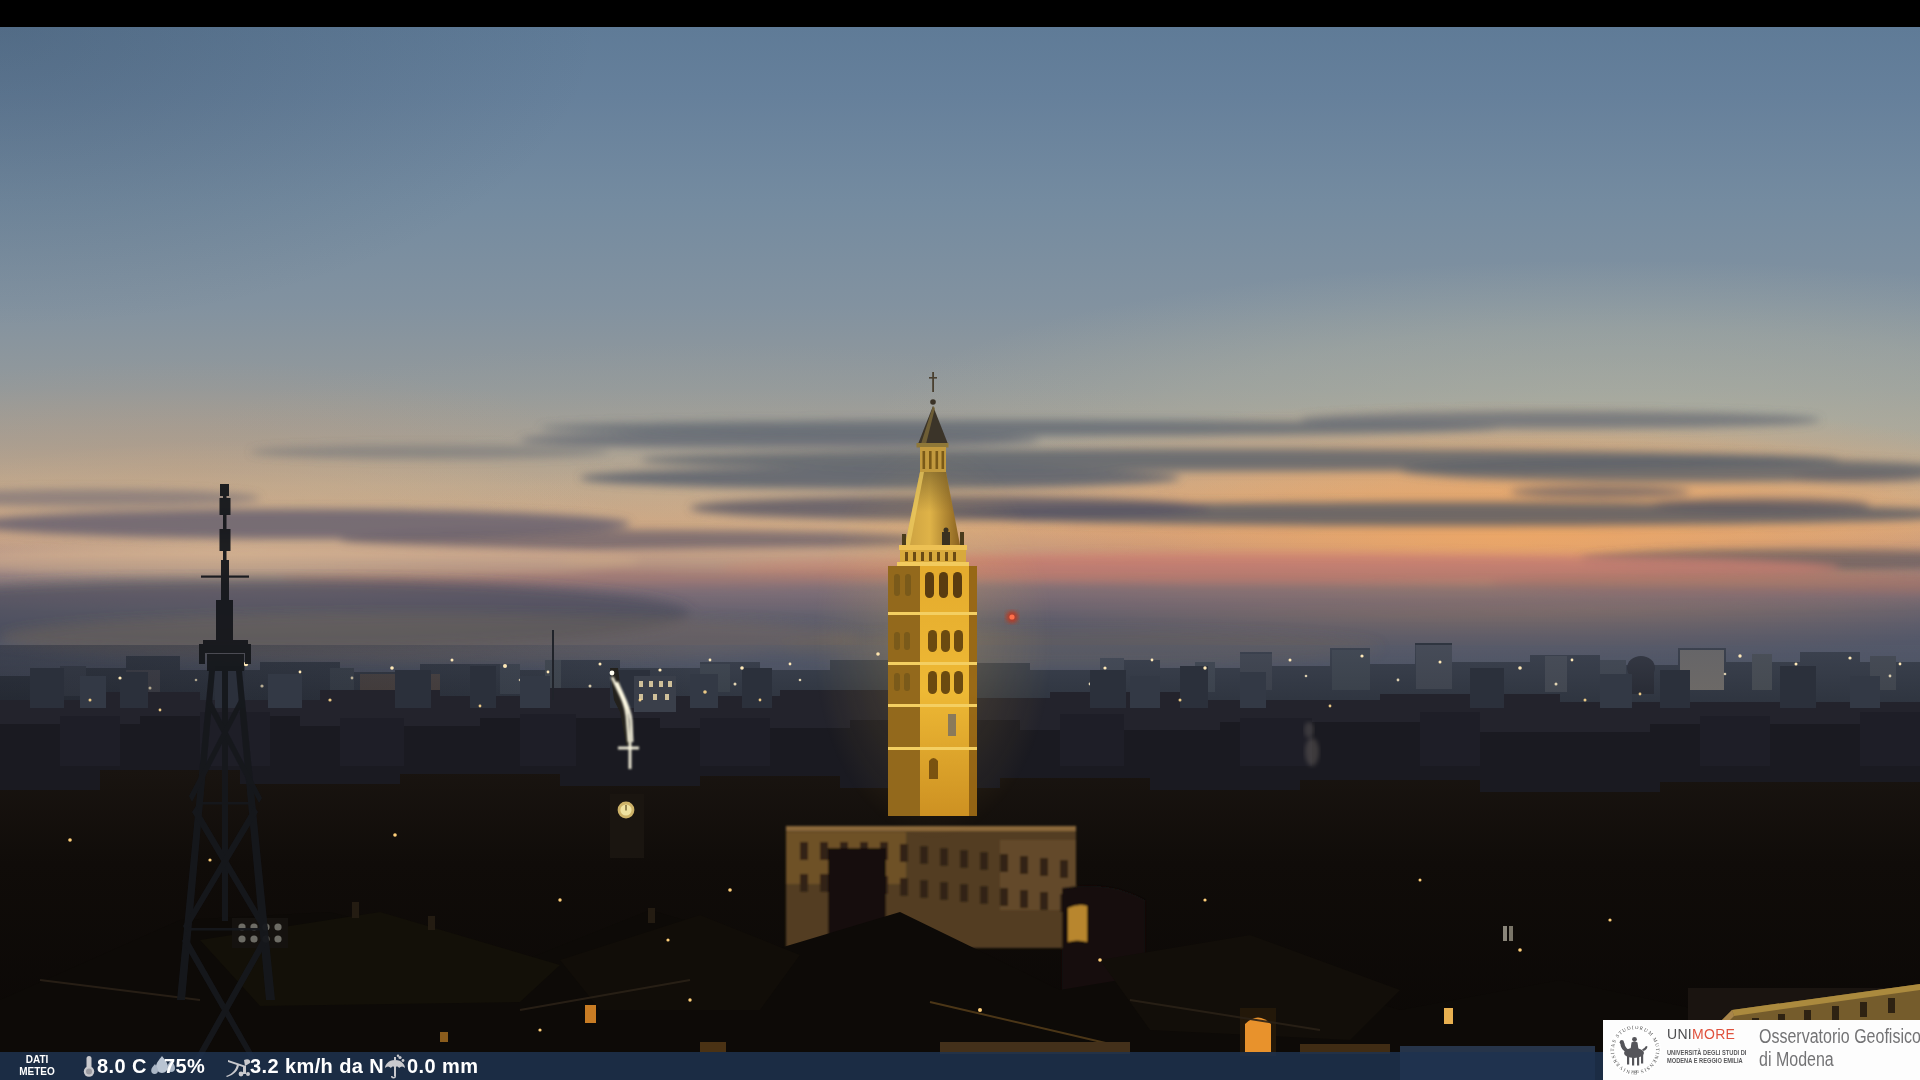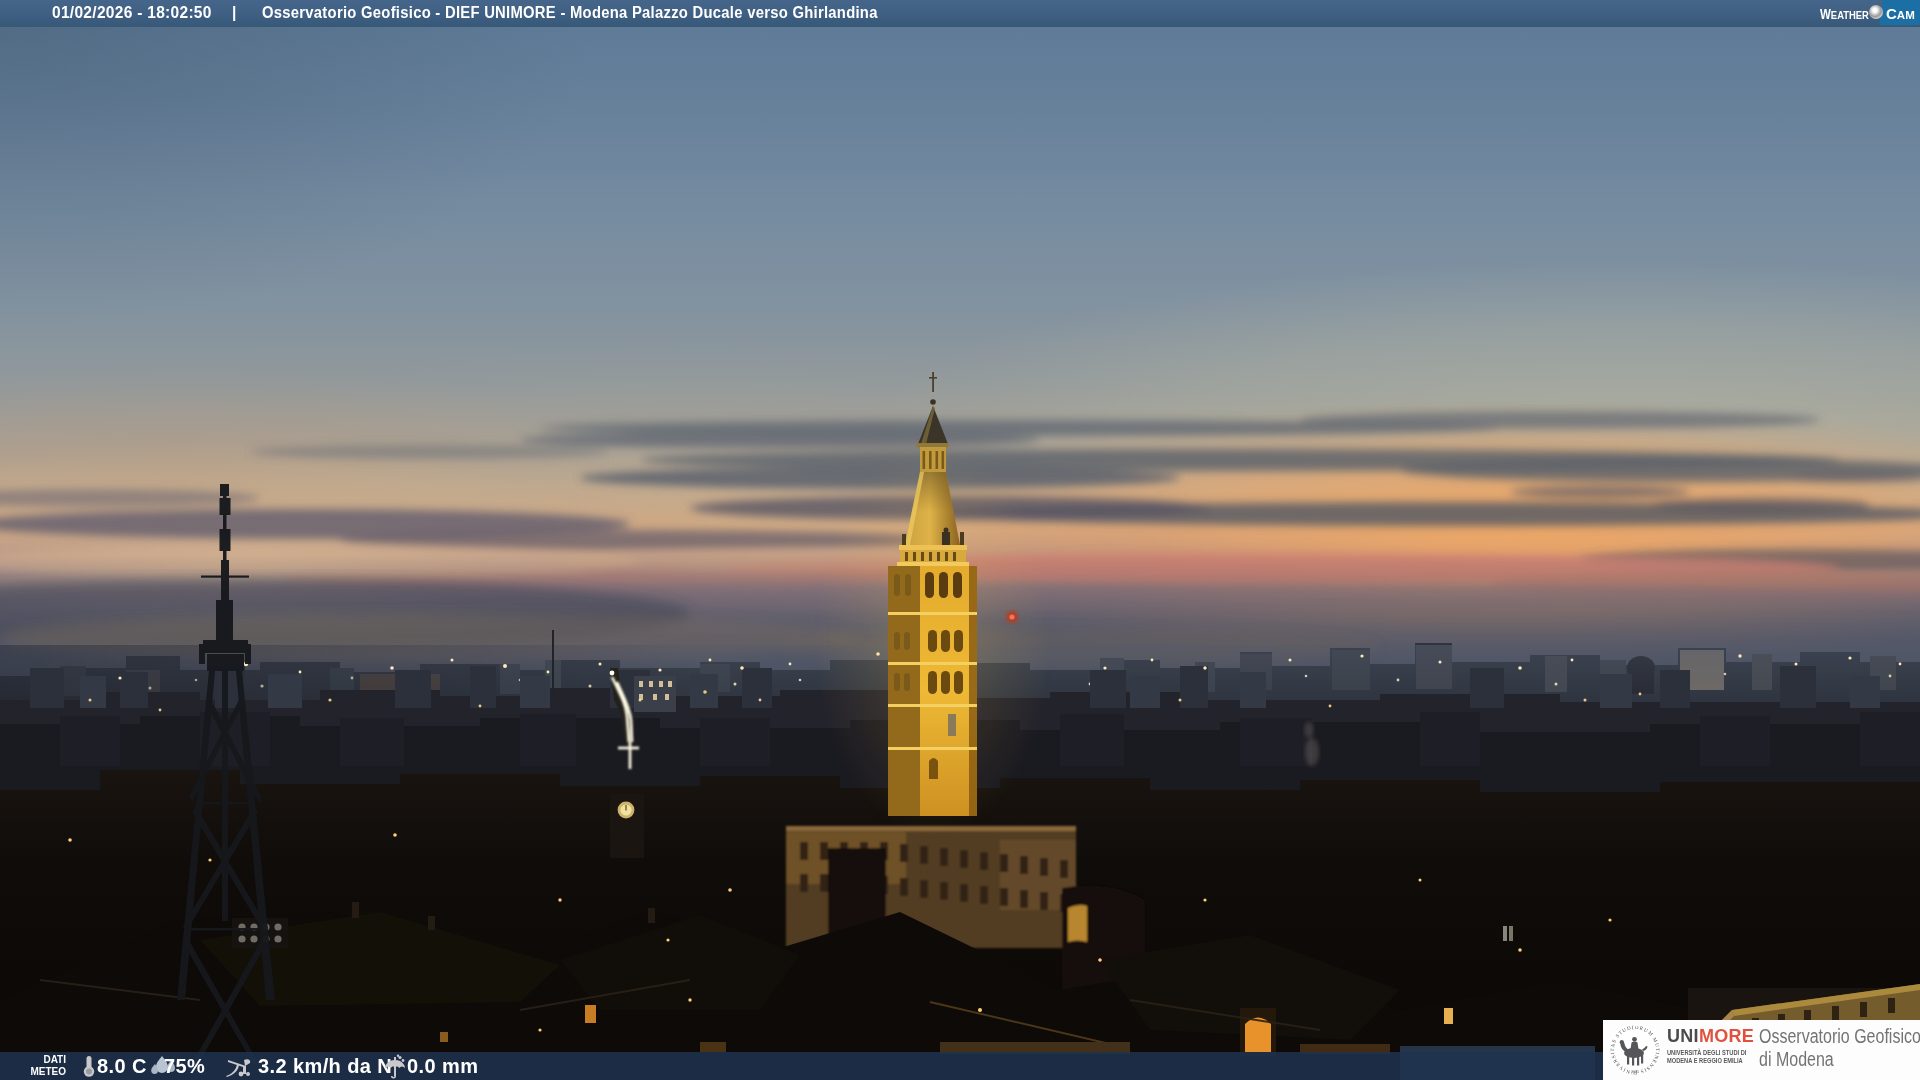--- a/index.html
+++ b/index.html
@@ -7,25 +7,25 @@
 #scene{position:absolute;left:0;top:0}
 #topbar{position:absolute;left:0;top:0;width:1920px;height:27px;background:linear-gradient(180deg,#45658a 0%,#3e5e82 60%,#385877 100%)}
 .tseg{position:absolute;top:4px;color:#fff;font-size:16px;font-weight:bold;letter-spacing:0.3px;white-space:pre;transform:scaleX(0.97);transform-origin:left top}
 #wcam{position:absolute;left:0;top:0;width:1920px;height:27px}
 #wcam .blue{position:absolute;left:1881px;top:0;width:40px;height:25px;background:#1b6fa5;transform:skewX(-8deg)}
 #wcam .wtxt{position:absolute;left:1820px;top:6px;color:#fff;font-weight:bold;font-size:14px;transform:scaleX(0.82);transform-origin:left top}
 #wcam .sc{font-size:11.5px}
 #wcam .ctxt{position:absolute;left:1886px;top:5px;color:#fff;font-weight:bold;font-size:15px}
 #wcam .lens{position:absolute;left:1869px;top:5px;width:14px;height:14px;border-radius:50%;background:radial-gradient(circle at 42% 38%, #ffffff 0 16%, #d8d8d8 30%, #9a9a9a 52%, #c9c9c9 70%, #f2f2f2 100%)}
 #botbar{position:absolute;left:0;top:1052px;width:1920px;height:28px;background:rgba(30,51,79,0.85);color:#fff}
-#dati{position:absolute;left:8px;top:2px;width:58px;text-align:right;font-size:10px;font-weight:bold;line-height:12px}
+#dati{position:absolute;left:8px;top:2px;width:58px;text-align:center;font-size:10px;font-weight:bold;line-height:12px}
 .bitem{position:absolute;top:3px;font-size:20px;font-weight:bold;letter-spacing:.4px}
 #unibox{position:absolute;left:1603px;top:1020px;width:317px;height:60px;background:#fdfdfd}
 #seal{position:absolute;left:5px;top:3px}
-#uniname{position:absolute;left:64px;top:6px;font-size:18px;font-weight:bold;letter-spacing:.3px;color:#4c4c4e}
+#uniname{position:absolute;left:64px;top:6px;font-size:14px;font-weight:normal;letter-spacing:.3px;color:#4c4c4e}
 #uniname .more{color:#e0523e}
 #unisub{position:absolute;left:64px;top:29px;font-size:7.3px;font-weight:bold;color:#58585a;line-height:7.8px;letter-spacing:0px;transform:scaleX(0.78);transform-origin:left top}
 #osstext{position:absolute;left:156px;top:5px;font-size:20px;color:#737375;line-height:23px;white-space:nowrap;transform:scaleX(0.80);transform-origin:left top}
 </style>
 </head>
 <body>
 <div id="stage">
 <svg id="scene" width="1920" height="1080" viewBox="0 0 1920 1080">
 <defs>
 <linearGradient id="skyV" x1="0" y1="0" x2="0" y2="1">
@@ -538,31 +538,20 @@
 <path d="M239,700 L189,796 L192,802 L242,705 Z"></path>
 <path d="M196,806 L268,928 L264,933 L192,812 Z"></path>
 <path d="M254,806 L183,926 L186,932 L258,812 Z"></path>
 <rect x="198" y="802" width="54" height="2.5"></rect>
 <rect x="188" y="928" width="74" height="2.5"></rect>
 <path d="M186,935 L258,1062 L254,1066 L182,941 Z"></path>
 <path d="M264,935 L194,1060 L198,1065 L268,941 Z"></path>
 </g>
 </svg>
 
-<div id="topbar">
-  <div class="tseg" style="left:52px">01/02/2026 - 18:02:50</div>
-  <div class="tseg" style="left:232px">|</div>
-  <div class="tseg" style="left:262px;transform:scaleX(0.925)">Osservatorio Geofisico - DIEF UNIMORE - Modena Palazzo Ducale verso Ghirlandina</div>
-  <div id="wcam">
-    <div class="blue"></div>
-    <div class="wtxt">W<span class="sc">EATHER</span></div>
-    <div class="lens"></div>
-    <div class="ctxt">C<span class="sc">AM</span></div>
-  </div>
-</div>
 
 <div id="botbar">
   <div id="dati">DATI<br>METEO</div>
   <svg style="position:absolute;left:80px;top:2px" width="18" height="24" viewBox="0 0 18 24">
     <rect x="6.5" y="2" width="5" height="13" rx="2.5" fill="#c9c9cd"></rect>
     <circle cx="9" cy="17.5" r="5.2" fill="#c9c9cd"></circle>
     <circle cx="9" cy="17.5" r="3" fill="#9a9aa0"></circle>
   </svg>
   <div class="bitem" style="left:97px">8.0 C</div>
   <svg style="position:absolute;left:148px;top:2px" width="30" height="25" viewBox="0 0 30 25">
@@ -574,21 +563,21 @@
   <svg style="position:absolute;left:224px;top:2px" width="28" height="25" viewBox="0 0 28 25">
     <g fill="#c9c9cd">
       <path d="M2,22 C8,20 12,16 13,10 L15,10 C15,16 10,21 3,23 Z"></path>
       <path d="M4,6 L22,12 L22,14 L4,8 Z"></path>
       <path d="M20,6 C24,4 27,6 26,9 L21,12 Z"></path>
       <rect x="19" y="12" width="3" height="8"></rect>
       <circle cx="17" cy="20" r="2.4"></circle>
       <circle cx="24" cy="20" r="2"></circle>
     </g>
   </svg>
-  <div class="bitem" style="left:258px">3.2 km/h da N</div>
+  <div class="bitem" style="left:250px">3.2 km/h da N</div>
   <svg style="position:absolute;left:383px;top:2px" width="24" height="25" viewBox="0 0 24 25">
     <g fill="#c9c9cd">
       <path d="M12,6 C5,6 2,11 2,14 C4,12 6,12 8,14 C9,12 11,12 12,14 C13,12 15,12 16,14 C18,12 20,12 22,14 C22,11 19,6 12,6 Z"></path>
       <rect x="11" y="13" width="2" height="9"></rect>
       <path d="M13,22 a2.5,2.5 0 0 1 -5,0 l1.5,0 a1,1 0 0 0 2,0 Z"></path>
       <rect x="11" y="3" width="2" height="3"></rect>
       <circle cx="17" cy="3.5" r="1.6"></circle>
           <circle cx="20" cy="6.5" r="1.4"></circle>
           <circle cx="15" cy="1.8" r="1.2"></circle>
     </g>

